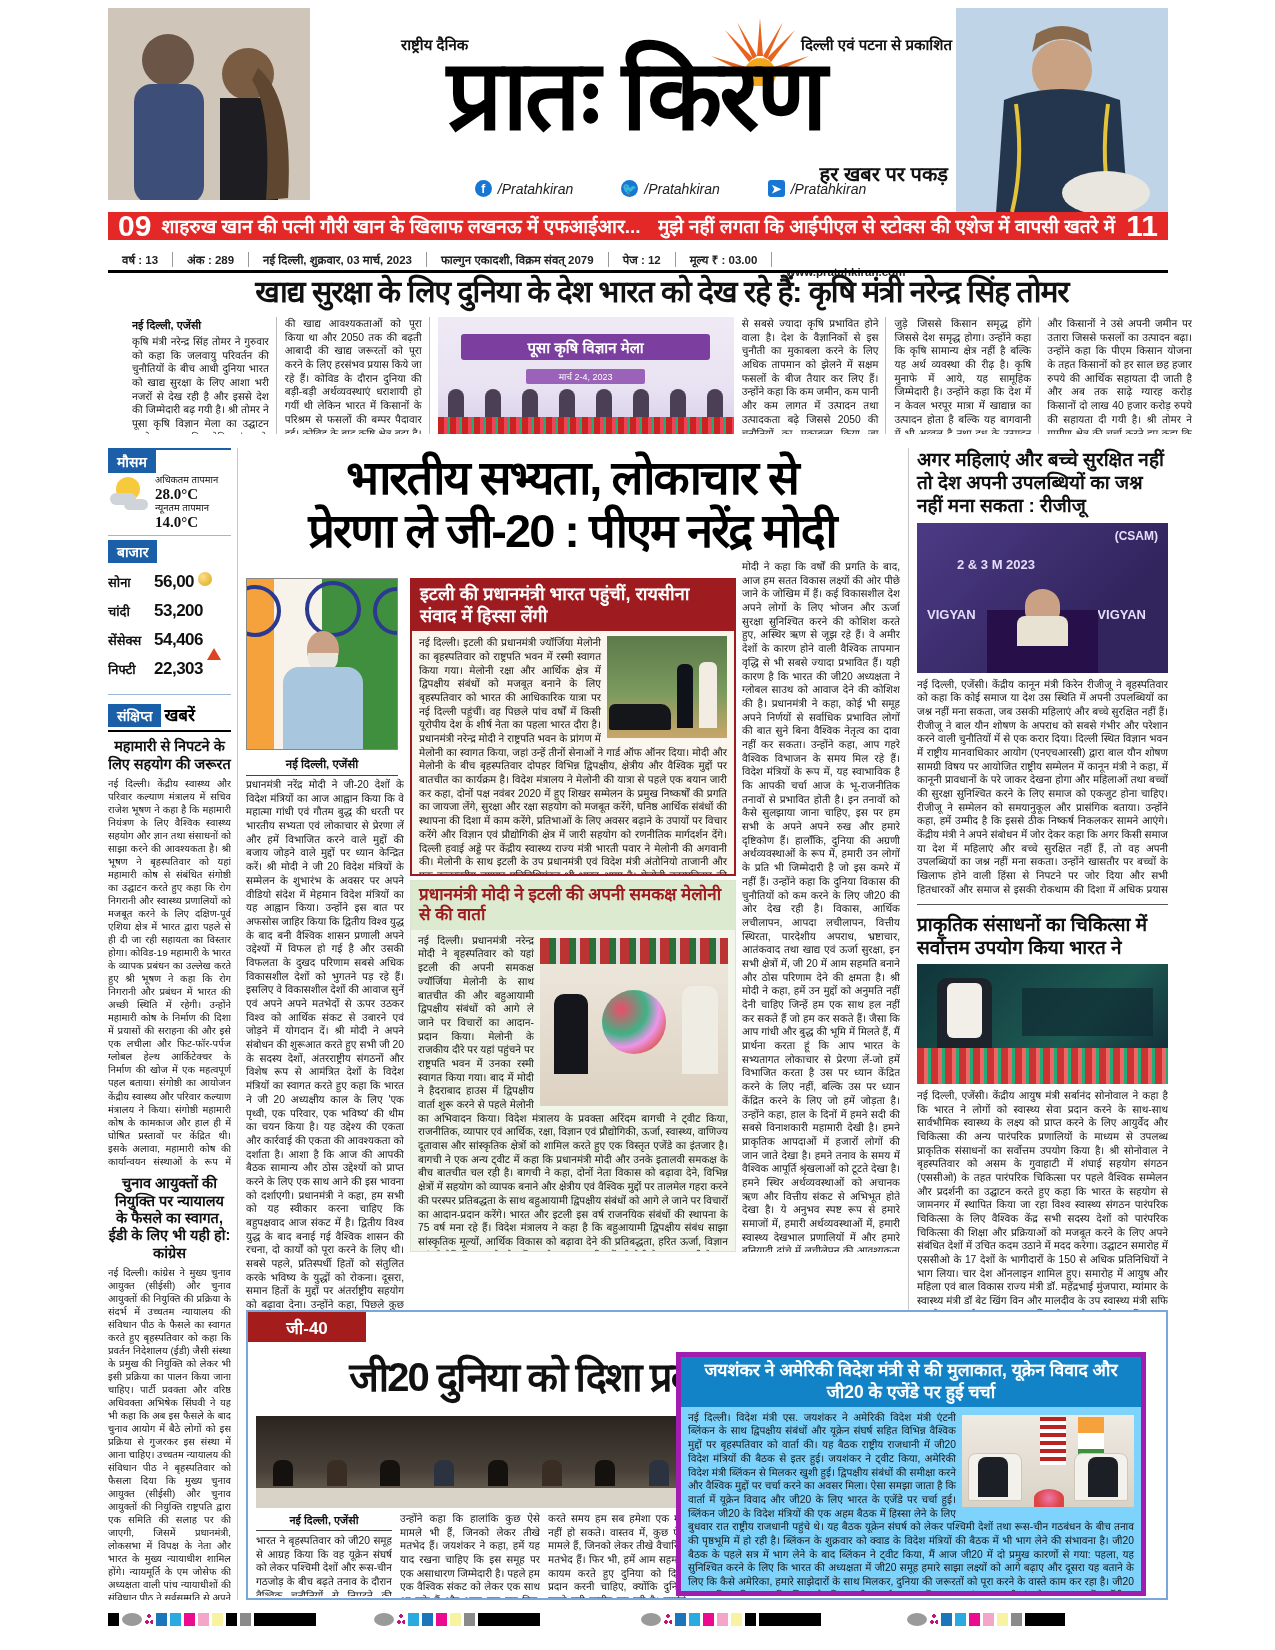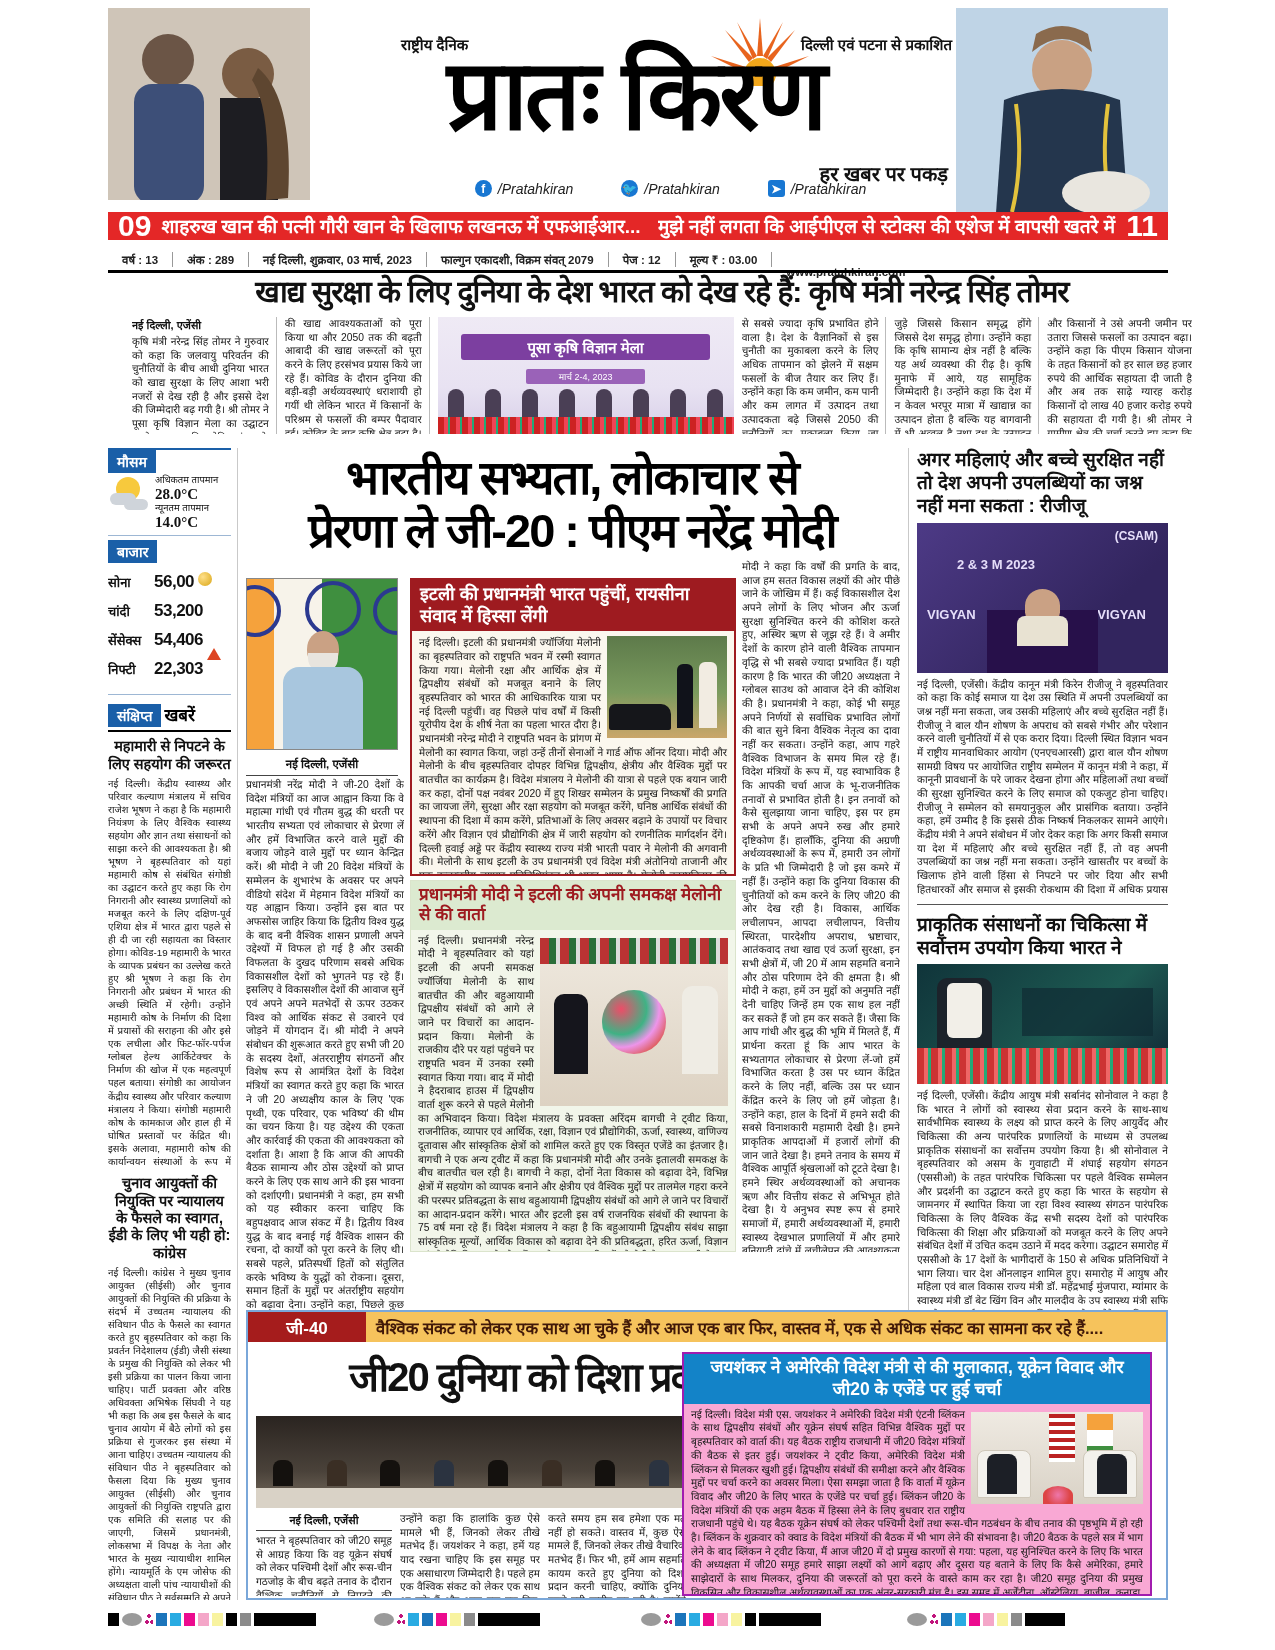--- a/index.html
+++ b/index.html
@@ -127,21 +127,21 @@
   .g20-strip { background:#f6c35c; color:#401808; font-weight:900; font-size:16.5px; flex:1; display:flex; align-items:center; padding:0 10px; white-space:nowrap; overflow:hidden;}
   .g20-head { text-align:center; font-size:40px; font-weight:900; letter-spacing:-2px; padding:6px 4px 4px; }
   .g20-photo { position:absolute; left:8px; top:104px; width:430px; height:92px; background:linear-gradient(180deg,#2a2420,#4a423a 60%,#7a6f60); overflow:hidden;}
   .g20-row { position:absolute; left:0; bottom:22px; width:100%; display:flex; justify-content:space-around; }
   .g20-row .person { background:#14110e; width:20px; height:26px; }
   .g20-table { position:absolute; left:0; bottom:0; width:100%; height:20px; background:#d9d2c6; }
   .g20-byline { position:absolute; left:8px; top:200px; width:136px; text-align:center; font-weight:bold; font-size:11px; border-bottom:1.5px solid #444; padding-bottom:3px;}
   .g20-c1 { position:absolute; left:8px; top:222px; width:136px; height:62px; overflow:hidden; }
   .g20-c2 { position:absolute; left:152px; top:200px; width:140px; height:86px; overflow:hidden; }
   .g20-c3 { position:absolute; left:300px; top:200px; width:138px; height:86px; overflow:hidden; }
-  .bluebox { position:absolute; right:14px; top:40px; width:470px; height:244px; background:#f9a8d4; border:2px solid #a21caf; overflow:hidden;}
+  .bluebox { position:absolute; right:20px; top:40px; width:470px; height:244px; background:#7dd3fc; border:5px solid #a21caf; overflow:hidden;}
   .bb-head { background:#1383c8; color:#fff; text-align:center; font-size:17.5px; font-weight:900; padding:3px 6px; line-height:1.25;}
   .bb-photo { float:right; width:172px; height:92px; margin:4px 0 3px 6px; position:relative; background:linear-gradient(180deg,#efeae2,#d9d2c6); overflow:hidden;}
   .usflag { position:absolute; left:78px; top:2px; width:26px; height:48px;
             background:repeating-linear-gradient(180deg,#b22 0 4px,#fff 4px 8px); }
   .inflag { position:absolute; right:30px; top:2px; width:26px; height:48px;
             background:linear-gradient(180deg,#f5a23c 0 33%,#fff 33% 66%,#3f8f3f 66%); }
   .chair { position:absolute; bottom:6px; width:54px; height:48px; background:#f3f1ec; border-radius:8px 8px 2px 2px; border:1px solid #cfc8ba;}
   .suit { position:absolute; bottom:10px; width:30px; height:40px; background:#1c1f26; border-radius:8px 8px 0 0;}
   .bb-body { padding:4px 7px; }
 
@@ -378,21 +378,20 @@
         <div style="position:absolute; right:6%; top:20%; width:52%; height:40%; background:#0f2b33; opacity:.7;"></div>
         <div class="son-fl"></div>
       </div>
       <div class="btxt" style="height:270px; overflow:hidden;">नई दिल्ली, एजेंसी। केंद्रीय आयुष मंत्री सर्बानंद सोनोवाल ने कहा है कि भारत ने लोगों को स्वास्थ्य सेवा प्रदान करने के साथ-साथ सार्वभौमिक स्वास्थ्य के लक्ष्य को प्राप्त करने के लिए आयुर्वेद और चिकित्सा की अन्य पारंपरिक प्रणालियों के माध्यम से उपलब्ध प्राकृतिक संसाधनों का सर्वोत्तम उपयोग किया है। श्री सोनोवाल ने बृहस्पतिवार को असम के गुवाहाटी में शंघाई सहयोग संगठन (एससीओ) के तहत पारंपरिक चिकित्सा पर पहले वैश्विक सम्मेलन और प्रदर्शनी का उद्घाटन करते हुए कहा कि भारत के सहयोग से जामनगर में स्थापित किया जा रहा विश्व स्वास्थ्य संगठन पारंपरिक चिकित्सा के लिए वैश्विक केंद्र सभी सदस्य देशों को पारंपरिक चिकित्सा की शिक्षा और प्रक्रियाओं को मजबूत करने के लिए अपने संबंधित देशों में उचित कदम उठाने में मदद करेगा। उद्घाटन समारोह में एससीओ के 17 देशों के भागीदारों के 150 से अधिक प्रतिनिधियों ने भाग लिया। चार देश ऑनलाइन शामिल हुए। समारोह में आयुष और महिला एवं बाल विकास राज्य मंत्री डॉ. महेंद्रभाई मुंजपारा, म्यांमार के स्वास्थ्य मंत्री डॉ बेट खिंग विन और मालदीव के उप स्वास्थ्य मंत्री सफि या मोहम्मद सईद तथा आयुष सचिव वैद्य राजेश कोटेचा सहित अन्य गणमान्य व्यक्ति भी मौजूद रहे। श्री मुंजपारा ने कहा कि भारत आयुर्वेद, योग, यूनानी, सिद्ध, होम्योपैथी और सोवा-रिग्पा की शिक्षा की गुणवत्ता आश्वासन पर बहुत जोर देता है।</div>
     </article>
   </aside>
 
   <section class="g20">
     <div class="g20-kick">
       <div class="g20-lab">जी-40</div>
-      <div class="g20-strip">वैश्विक संकट को लेकर एक साथ आ चुके हैं और आज एक बार फिर, वास्तव में, एक से अधिक संकट का सामना कर रहे हैं....</div>
     </div>
     <h2 class="g20-head">जी20 दुनिया को दिशा प्रदान करे : विदेश मंत्री जयशंकर</h2>
     <div class="g20-photo">
       <div class="g20-row">
         <span class="person"></span>
           <span class="person" style="background:#3a2e24;"></span>
           <span class="person"></span>
         <span class="person" style="background:#2b3340;"></span>
           <span class="person"></span>
           <span class="person" style="background:#3a2e24;"></span>

